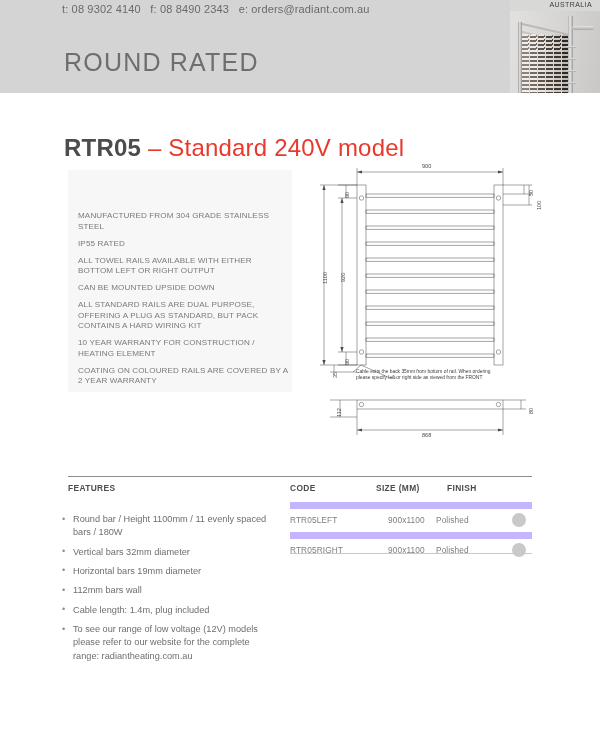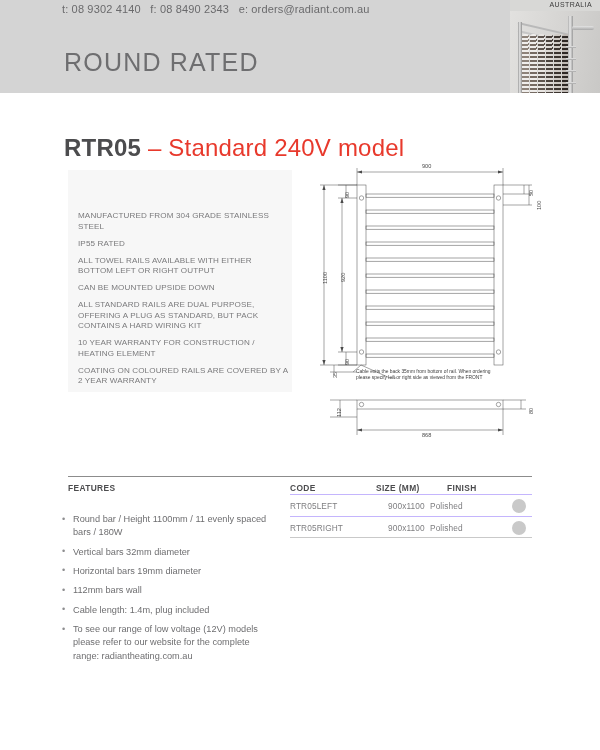--- a/index.html
+++ b/index.html
@@ -132,30 +132,30 @@
     position: relative; padding-left: 11px;
     font-size: 9.2px; line-height: 13.2px; color: #6e6e70;
     margin-bottom: 6.2px;
   }
   .feat-list li::before {
     content: "•"; position: absolute; left: 0; top: -.5px; color: #8e8e90;
   }
 
   .ptable { position: absolute; left: 290px; top: 494px; width: 242px; }
   .ptable .row {
-    position: relative; height: 22px; border-top: 1px solid #c4b5fd;
+    position: relative; height: 22px; border-top: 7px solid #c4b5fd; margin-top: 8px;
   }
   .ptable .row:last-child { border-bottom: 1px solid #c9c9c9; }
   .ptable .cell {
     position: absolute; top: 6px;
     font-size: 8.3px; color: #7e7e80; letter-spacing: .1px;
   }
   .c-code { left: 0; }
   .c-size { left: 86px; padding-left: 12px; }
-  .c-finish { left: 140px; }
+  .c-finish { left: 146px; }
   .swatch {
     position: absolute; right: 6px; top: 4px; width: 14px; height: 14px;
     border-radius: 50%; background: #c9c9c9;
   }
 </style>
 </head>
 <body>
 
 <div class="page">
 

